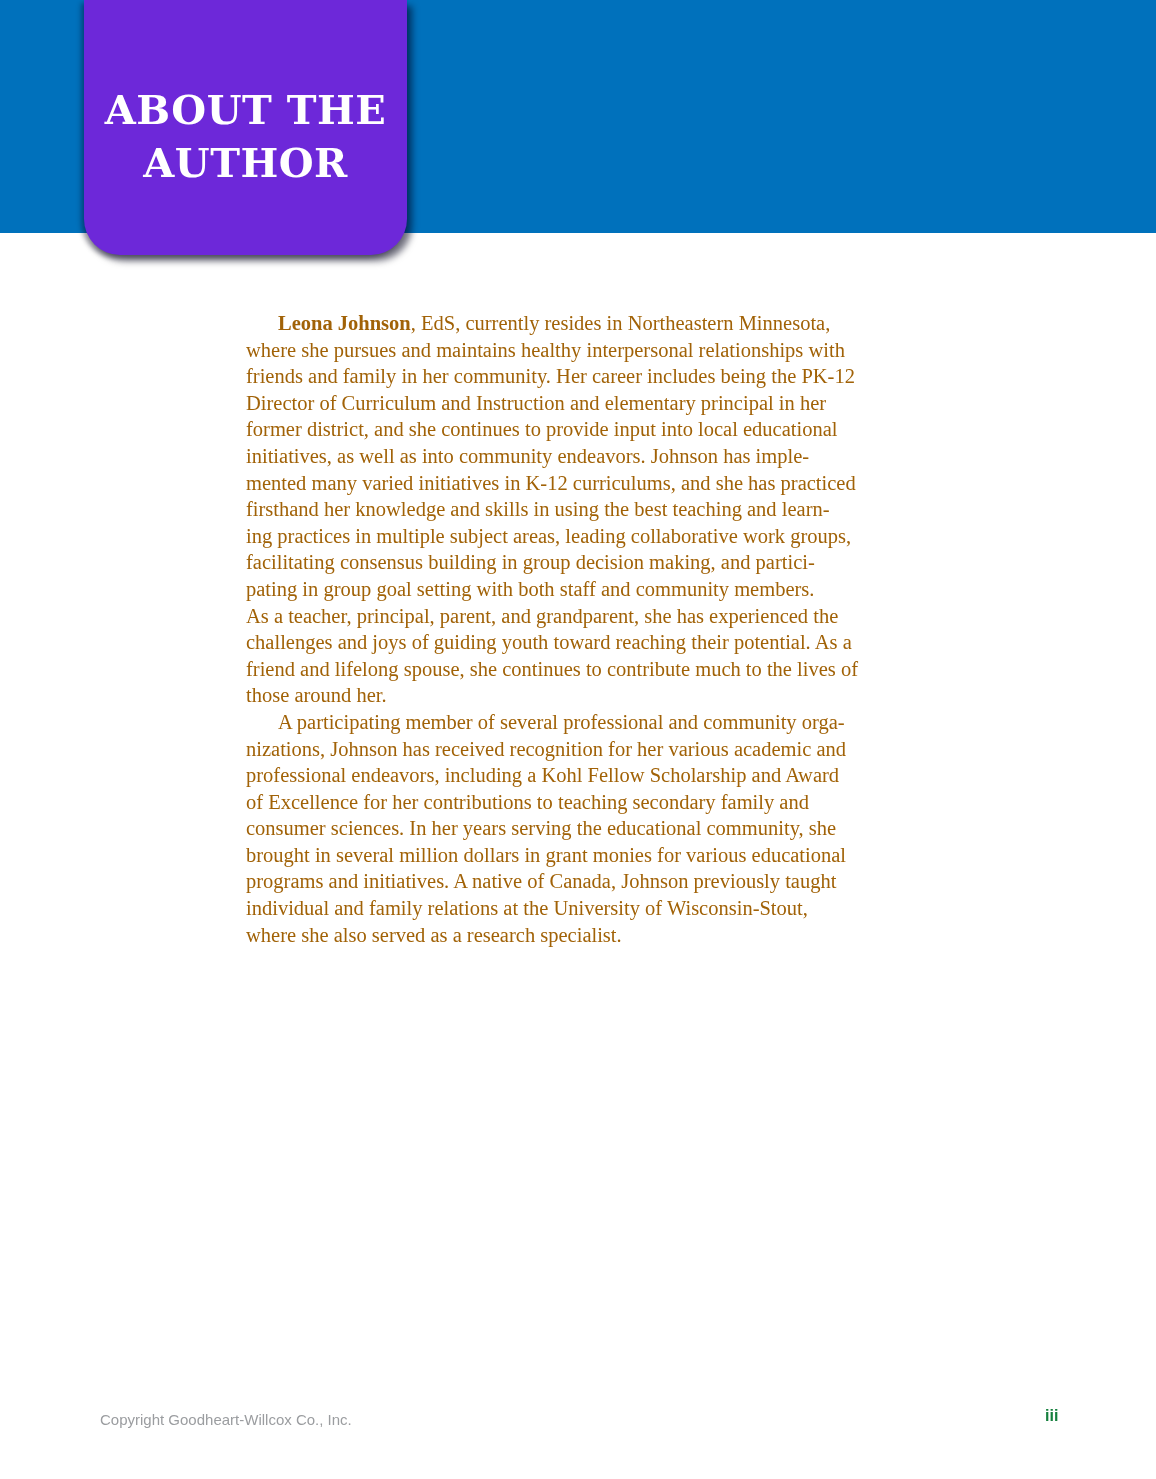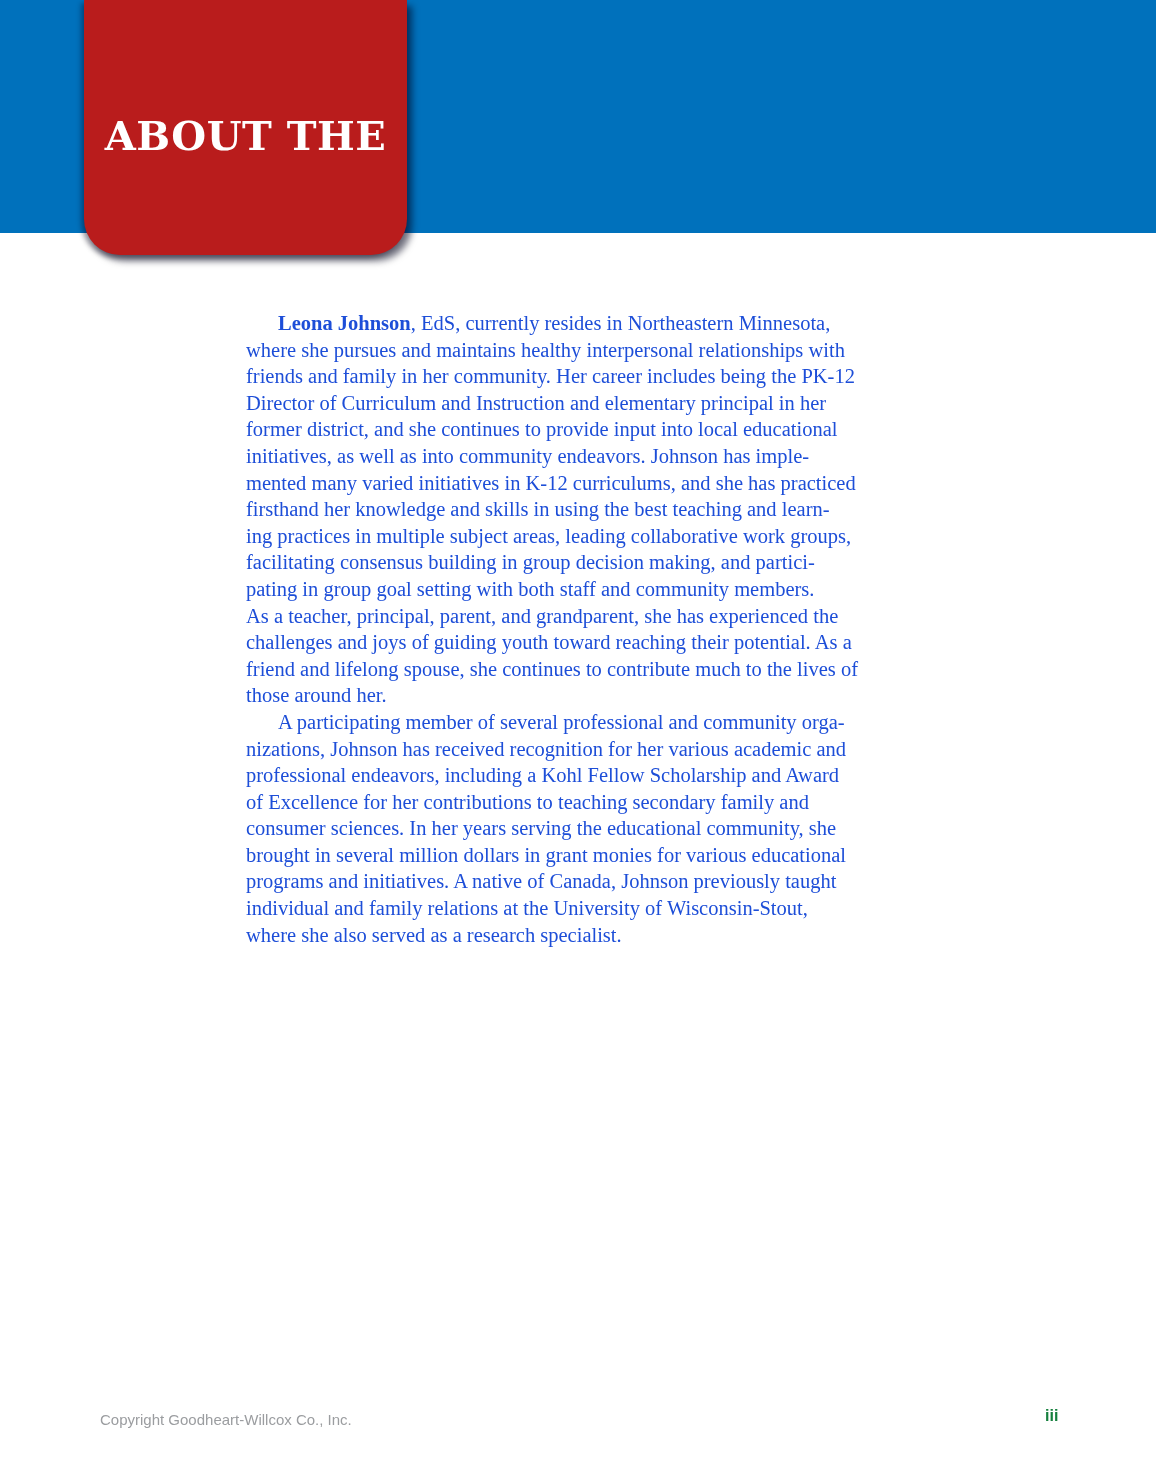--- a/index.html
+++ b/index.html
@@ -37,21 +37,21 @@
     line-height: 53px;
     letter-spacing: 0.5px;
     text-align: center;
   }
   .content {
     position: absolute;
     left: 246px; top: 310px;
     width: 710px;
     font-size: 20.5px;
     line-height: 26.6px;
-    color: #1d4ed8;
+    color: #a16207;
   }
   .par { text-indent: 32px; }
   .preline { white-space: pre-line; }
   .lead-bold { font-weight: bold; }
   .footer-copyright {
     position: absolute;
     left: 100px; top: 1411px;
     font-family: "Liberation Sans", sans-serif;
     font-size: 15px;
     color: #9b9da0;
@@ -66,23 +66,24 @@
     color: #15803d;
   }
 </style>
 </head>
 <body>
 
 <div class="page">
 
   <div class="top-band" style="background: rgb(0, 113, 188);"></div>
 
-  <div class="badge" style="background: #b91c1c;">
+  <div class="badge" style="background: #6d28d9;">
     <div class="badge-title" style="color: rgb(255, 255, 255);">
       <div>ABOUT THE</div>
+      <div>AUTHOR</div>
     </div>
   </div>
 
   <div class="content">
     <div class="par"><span class="lead-bold">Leona Johnson</span><span>, EdS, currently resides in Northeastern Minnesota,</span><br><span class="preline">where she pursues and maintains healthy interpersonal relationships with
 friends and family in her community. Her career includes being the PK-12
 Director of Curriculum and Instruction and elementary principal in her
 former district, and she continues to provide input into local educational
 initiatives, as well as into community endeavors. Johnson has imple-
 mented many varied initiatives in K-12 curriculums, and she has practiced

